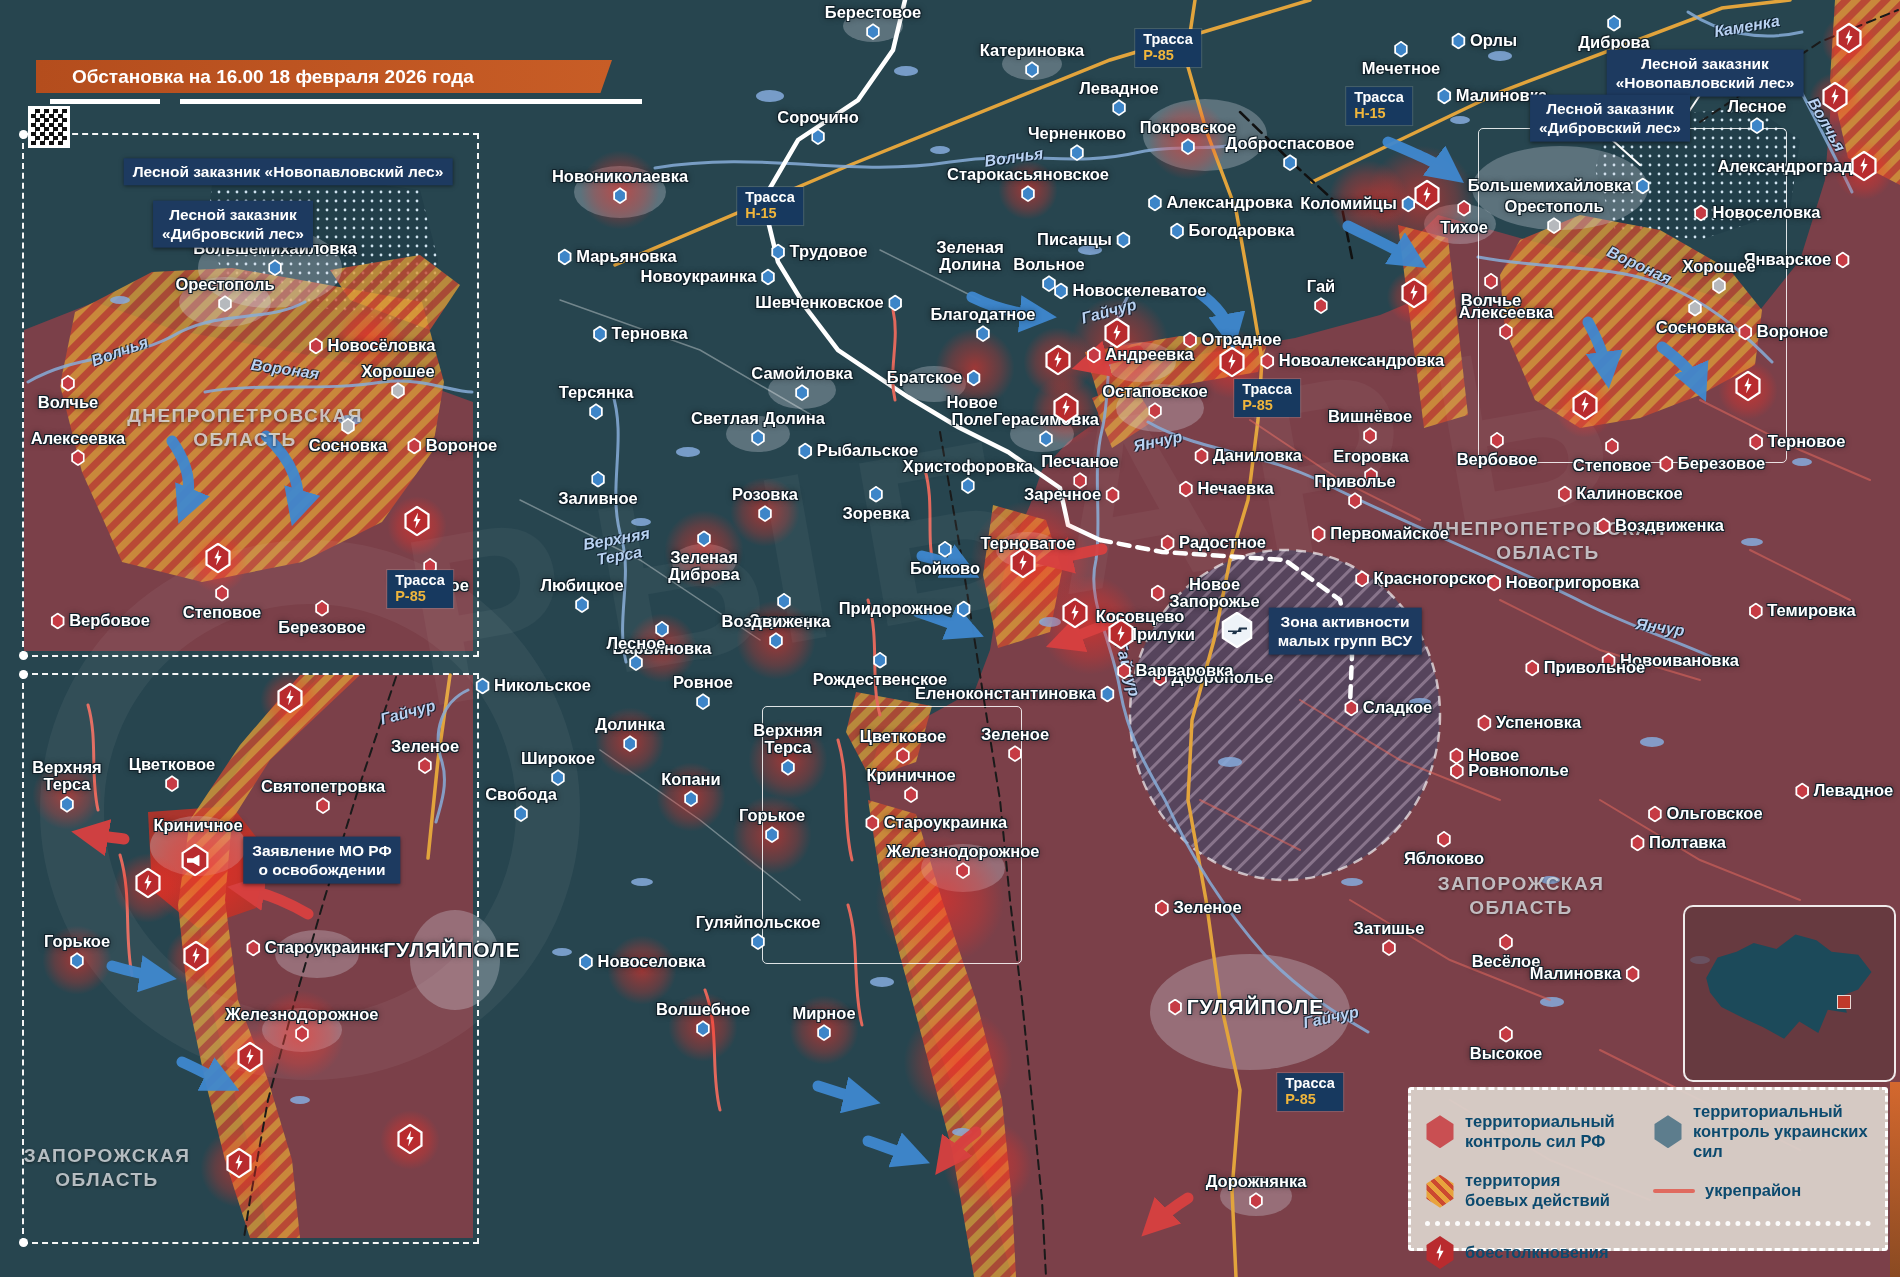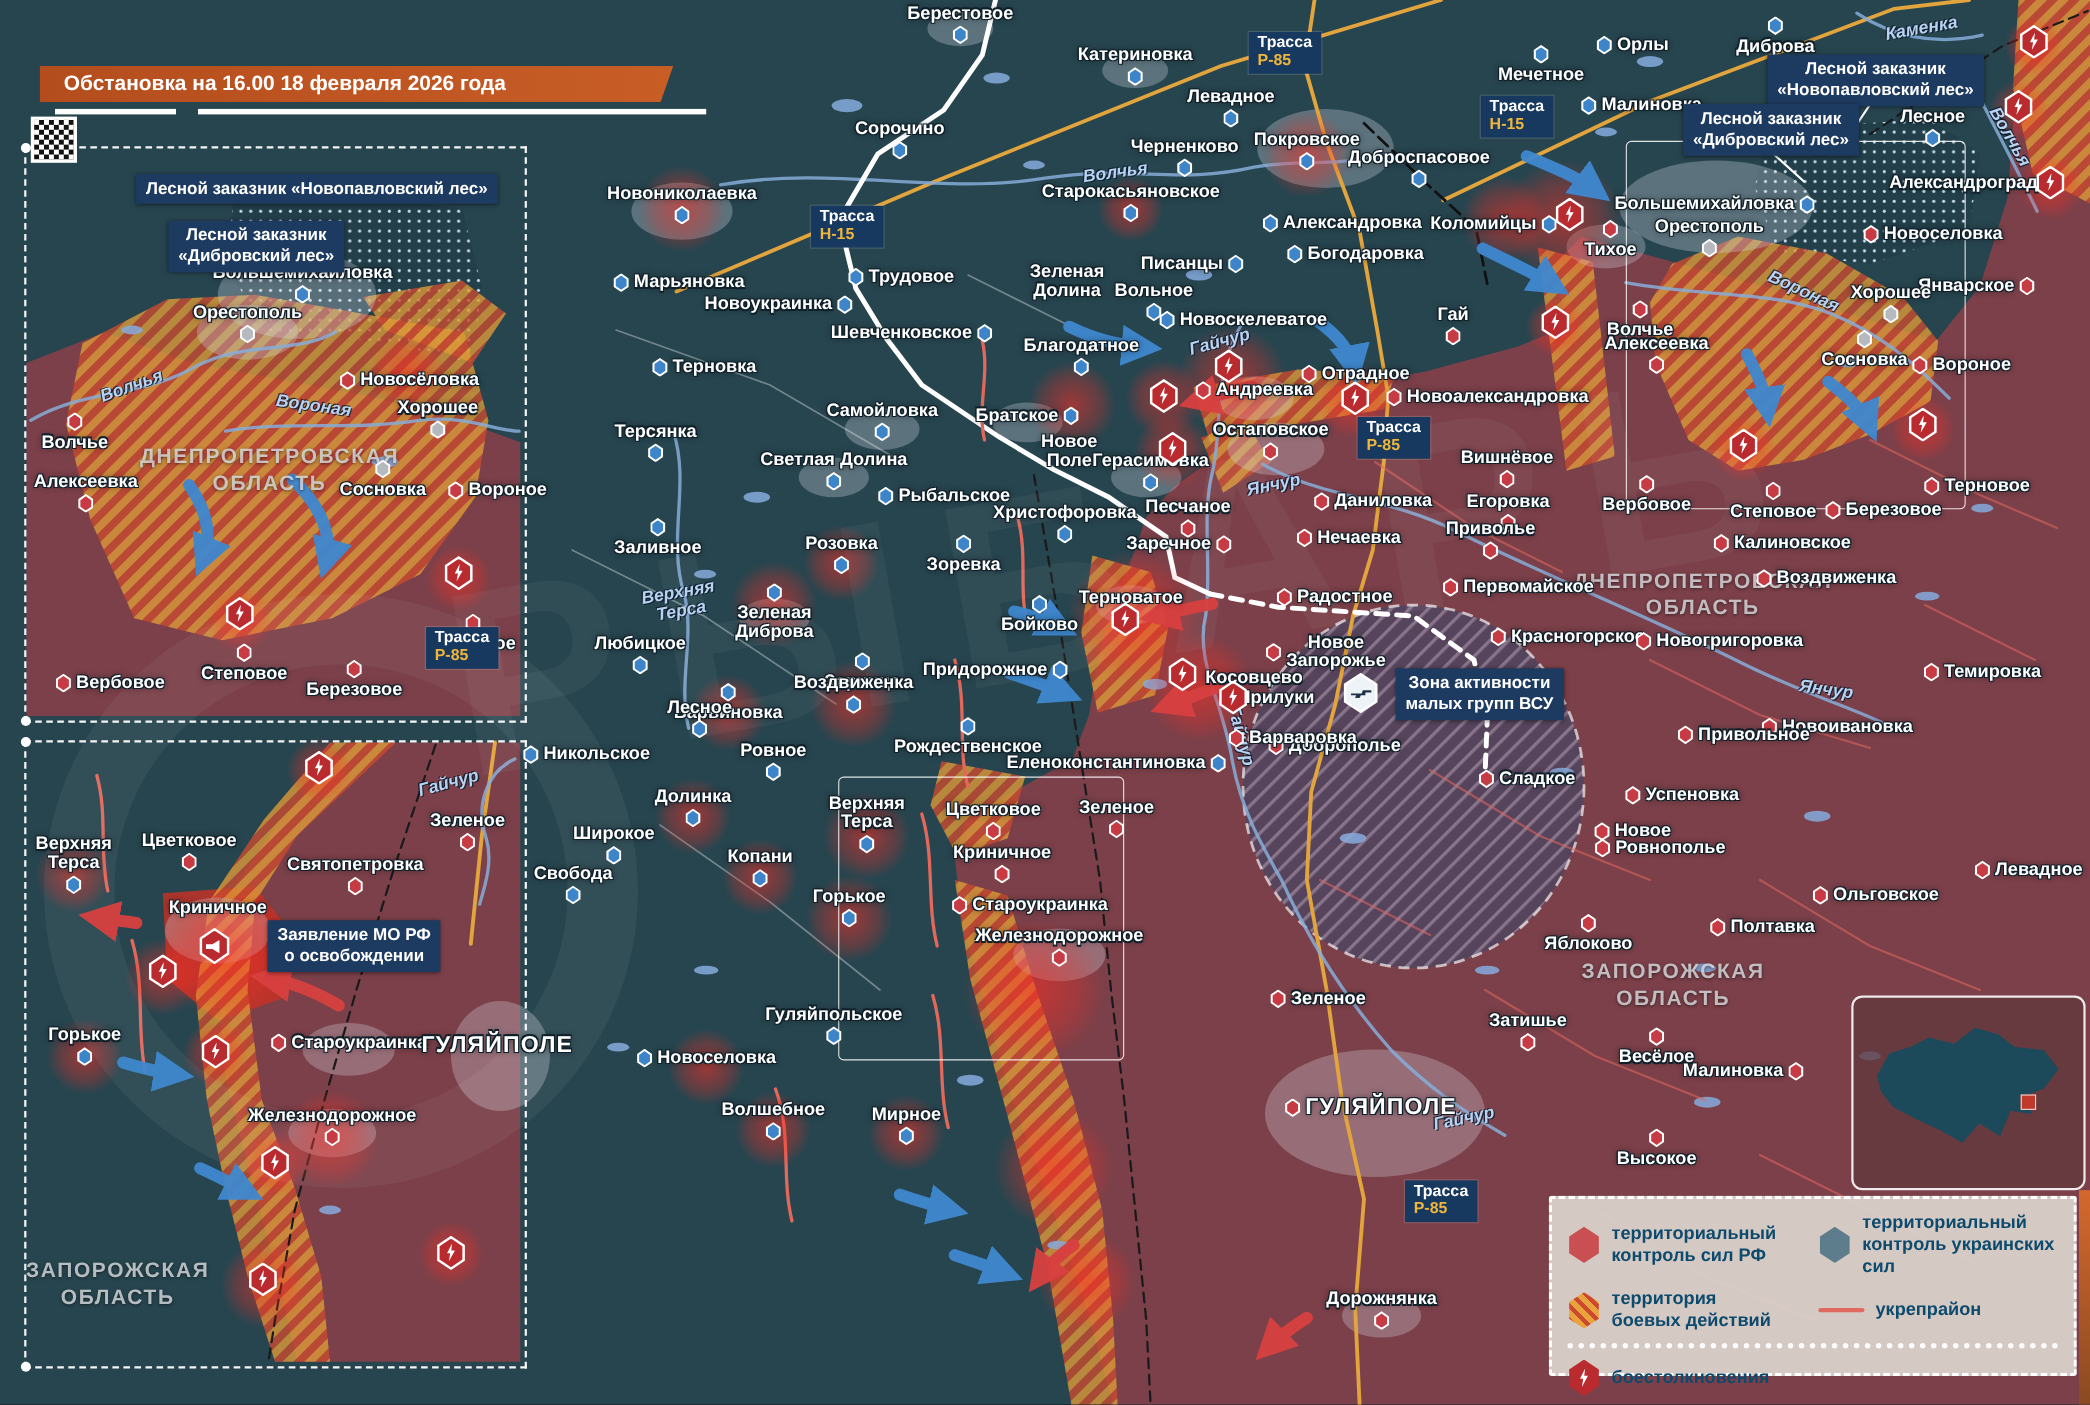--- a/index.html
+++ b/index.html
@@ -50,21 +50,21 @@
   .inset{position:absolute;border:2px dashed rgba(255,255,255,.95);z-index:36;}
   .inset .dotc{position:absolute;width:9px;height:9px;border-radius:50%;background:#fff;}
   .srcrect{position:absolute;border:1.5px solid rgba(255,255,255,.85);border-radius:5px;z-index:35;}
   
   #hdr-title{position:absolute;left:36px;top:10px;width:612px;height:50px;z-index:60;
     background:linear-gradient(90deg,#c2561f,#d4682e);clip-path:polygon(0 0,100% 0,97% 100%,0 100%);
     display:flex;align-items:center;padding-left:22px;box-sizing:border-box;}
   #hdr-title span{color:#fff;font-weight:700;font-size:28px;letter-spacing:1px;}
   #hdr-sub{position:absolute;left:36px;top:60px;width:576px;height:33px;z-index:60;
     background:linear-gradient(90deg,#b44d1d,#c85d26);clip-path:polygon(0 0,100% 0,98% 100%,0 100%);
-    display:flex;align-items:center;padding-left:22px;box-sizing:border-box;}
+    display:flex;align-items:center;padding-left:36px;box-sizing:border-box;}
   #hdr-sub span{color:#fff;font-weight:700;font-size:19px;}
   #hdr-line{position:absolute;left:180px;top:99px;width:462px;height:5px;background:#fff;z-index:60;}
   #hdr-line::before{content:"";position:absolute;left:-130px;top:0;width:110px;height:5px;background:#fff;}
   #qr{position:absolute;left:28px;top:106px;width:42px;height:42px;background:#fff;z-index:61;padding:3px;box-sizing:border-box;}
   #qr i{display:block;width:100%;height:100%;
     background:repeating-conic-gradient(#111 0% 25%,#fff 0% 50%) 0 0/9px 9px;}
   #handles{position:absolute;left:76px;top:112px;width:532px;height:36px;z-index:60;
     background:linear-gradient(90deg,#c2561f,#d4682e);display:flex;align-items:center;gap:26px;padding-left:26px;box-sizing:border-box;}
   .handle{display:flex;align-items:center;gap:8px;}
   .tg{width:26px;height:26px;border-radius:50%;background:#2ea3dd;position:relative;flex:0 0 auto;}
@@ -979,21 +979,21 @@
           <i></i>
         </span>
         <span class="txt">Ольговское</span>
       </div>
       <div class="place" style="left: 1844px; top: 791px;">
         <span class="pin c-r">
           <i></i>
         </span>
         <span class="txt">Левадное</span>
       </div>
-      <div class="place" style="left: 1602px; top: 843px;">
+      <div class="place" style="left: 1678px; top: 843px;">
         <span class="pin c-r">
           <i></i>
         </span>
         <span class="txt">Полтавка</span>
       </div>
       <div class="place vert" style="left: 1444px; top: 849px;">
         <span class="pin c-r">
           <i></i>
         </span>
         <span class="txt">Яблоково</span>

